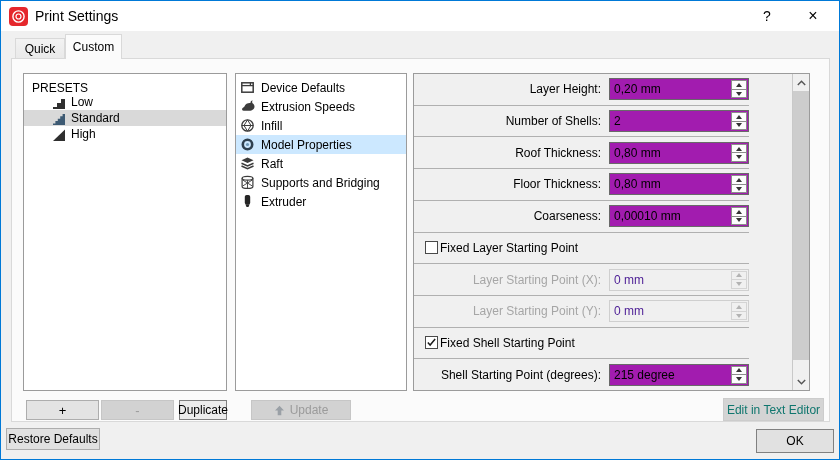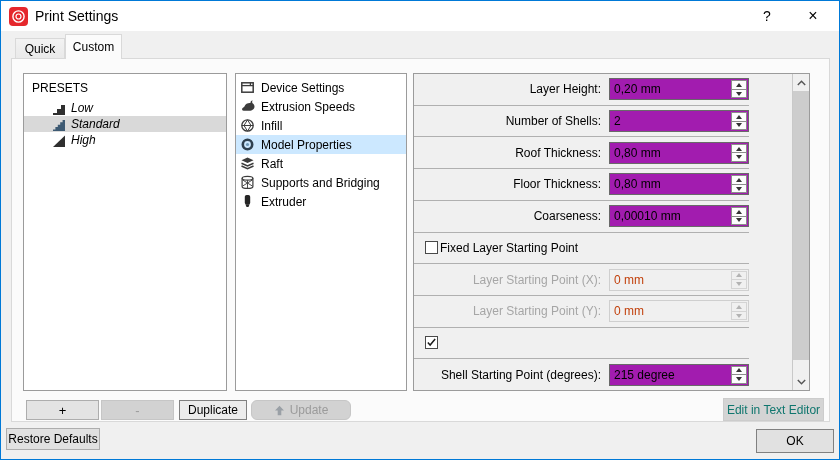--- a/index.html
+++ b/index.html
@@ -22,21 +22,21 @@
   .tab-quick{left:14px;top:37px;width:50px;height:21px;line-height:20px;background:linear-gradient(#f2f2f2,#e9e9e9);z-index:1;}
   .tab-custom{left:64px;top:33px;width:57px;height:25px;line-height:24px;background:#fbfbfb;z-index:3;}
   .tabpage{position:absolute;left:10px;top:57px;width:819px;height:364px;background:#fbfbfb;border:1px solid #d9d9d9;z-index:2;}
   
   .panel{position:absolute;background:#fff;border:1px solid #9b9b9b;}
   .presets-panel{left:11px;top:14px;width:204px;height:318px;padding-left:48px;}
   .categories-panel{left:223px;top:14px;width:172px;height:318px;}
   .form-panel{left:401px;top:14px;width:397px;height:318px;background:#f0f0f0;display:flex;gap:43px;}
   
   .presets-header{position:absolute;left:8px;top:7px;}
-  .preset-list{position:absolute;left:0;right:0;top:26px;font-style:italic;}
+  .preset-list{position:absolute;left:0;right:0;top:20px;}
   .preset-item{height:16px;display:flex;align-items:center;padding-left:28px;}
   .preset-item.selected{background:#d9d9d9;}
   .preset-item .p-icon{width:13px;height:13px;margin-right:6px;flex:0 0 auto;}
   
   .cat-list{position:absolute;left:0;right:0;top:4px;}
   .cat-item{height:19px;display:flex;align-items:center;padding-left:4px;}
   .cat-item.selected{background:#cce8ff;}
   .cat-item .c-icon{width:15px;height:15px;margin-right:6px;flex:0 0 auto;}
   
   .form-rows{flex:1;display:flex;flex-direction:column;}
@@ -50,37 +50,37 @@
   .spin-up{border-bottom:1px solid #8c8c8c;}
   .arr-up{width:0;height:0;border-left:3.5px solid transparent;border-right:3.5px solid transparent;border-bottom:4px solid #333;}
   .arr-down{width:0;height:0;border-left:3.5px solid transparent;border-right:3.5px solid transparent;border-top:4px solid #333;}
   .check-row{padding-left:11px;}
   .checkbox{width:13px;height:13px;border:1px solid #494949;background:#fff;display:inline-flex;align-items:center;justify-content:center;flex:0 0 auto;}
   .check-icon{display:none;}
   .checkbox.checked .check-icon{display:block;}
   .check-label{margin-left:2px;}
   .form-row.disabled .row-label{color:#a6a6a6;}
   .form-row.disabled .spinbox{border-color:#cfcfcf;background:#f0f0f0;}
-  .form-row.disabled .spin-value{color:#c2410c;}
+  .form-row.disabled .spin-value{color:#4c1d95;}
   .form-row.disabled .spin-btns{border-color:#d4d4d4;background:transparent;}
   .form-row.disabled .spin-up{border-bottom-color:#d4d4d4;}
   .form-row.disabled .arr-up{border-bottom-color:#b3b3b3;}
   .form-row.disabled .arr-down{border-top-color:#b3b3b3;}
   
   .scrollbar{width:17px;background:#f0f0f0;border-left:1px solid #c9c9c9;display:flex;flex-direction:column;}
   .sb-btn{height:17px;display:flex;align-items:center;justify-content:center;}
   .sb-track{flex:1;position:relative;}
   .sb-thumb{position:absolute;left:0;top:0;width:100%;height:calc(100% - 13px);background:#cdcdcd;}
   
   .btn{position:absolute;text-align:center;background:#e3e3e3;border:1px solid #adadad;font-size:12px;display:flex;align-items:center;justify-content:center;}
   .btn.disabled{background:#d2d2d2;border-color:#c6c6c6;color:#9b9b9b;}
   .btn-add{left:14px;top:341px;width:73px;height:20px;font-size:13px;}
   .btn-remove{left:89px;top:341px;width:73px;height:20px;font-size:13px;}
-  .btn-duplicate{left:167px;top:341px;width:68px;height:20px;border-color:#808080;background:#ececec;}
-  .btn-update{left:239px;top:341px;width:100px;height:20px;gap:5px;border-radius:6px;}
+  .btn-duplicate{left:167px;top:341px;width:48px;height:20px;border-color:#808080;background:#ececec;}
+  .btn-update{left:239px;top:341px;width:100px;height:20px;gap:5px;}
   .btn-edittext{left:711px;top:339px;width:101px;height:23px;background:#d4d4d4;border-color:#cccccc;color:#0f766e;}
   .btn-restore{left:5px;top:427px;width:94px;height:22px;background:#e1e1e1;}
   .btn-ok{left:755px;top:428px;width:78px;height:24px;background:#e1e1e1;border-color:#808080;}
 </style>
 </head>
 <body>
 
 <div class="window">
 
   <div class="titlebar">
@@ -124,21 +124,21 @@
     </div>
 
     <div class="panel categories-panel">
       <div class="cat-list">
         <div class="cat-item">
           <svg class="c-icon" viewBox="0 0 15 15">
               <rect x="1.8" y="2.8" width="11.4" height="9.4" fill="none" stroke="#3c3c3c" stroke-width="1.5"></rect>
               <line x1="1.8" y1="5.6" x2="13.2" y2="5.6" stroke="#3c3c3c" stroke-width="1.3"></line>
               <line x1="10.4" y1="2.8" x2="10.4" y2="5.6" stroke="#3c3c3c" stroke-width="1.3"></line>
             </svg>
-          <span>Device Settings</span>
+          <span>Device Defaults</span>
         </div>
         <div class="cat-item">
           <svg class="c-icon" viewBox="0 0 15 15">
               <path d="M12.6,1.2 c-1.5,0.3 -2.3,1.5 -2.1,2.9 c-2.6,-0.3 -5,0.9 -5.8,2.9 c-0.4,1.1 -1.6,1.4 -2.3,2.3 c-0.8,1 -0.1,2.5 1.3,2.5 h5.6 c3,0 5.2,-1.8 5.2,-4.3 c0,-1.6 -0.9,-2.9 -2.2,-3.6 c-0.3,-0.9 -0.1,-1.8 0.3,-2.7 z" fill="#3c3c3c"></path>
             </svg>
           <span>Extrusion Speeds</span>
         </div>
         <div class="cat-item">
           <svg class="c-icon" viewBox="0 0 15 15">
               <circle cx="7.5" cy="7.5" r="5.7" fill="none" stroke="#3c3c3c" stroke-width="1.3"></circle>
@@ -292,20 +292,21 @@
               </div>
           </div>
         </div>
 
         <div class="form-row check-row">
           <span class="checkbox checked">
               <svg class="check-icon" width="11" height="11" viewBox="0 0 12 12">
                 <polyline points="2,6 4.5,8.8 10,2.2" fill="none" stroke="#1a1a1a" stroke-width="1.6"></polyline>
               </svg>
             </span>
+          <span class="check-label">Fixed Shell Starting Point</span>
         </div>
 
         <div class="form-row">
           <div class="row-label">Shell Starting Point (degrees):</div>
           <div class="spinbox">
             <div class="spin-value">215 degree</div>
             <div class="spin-btns">
                 <div class="spin-up">
                   <span class="arr-up"></span>
                 </div>

